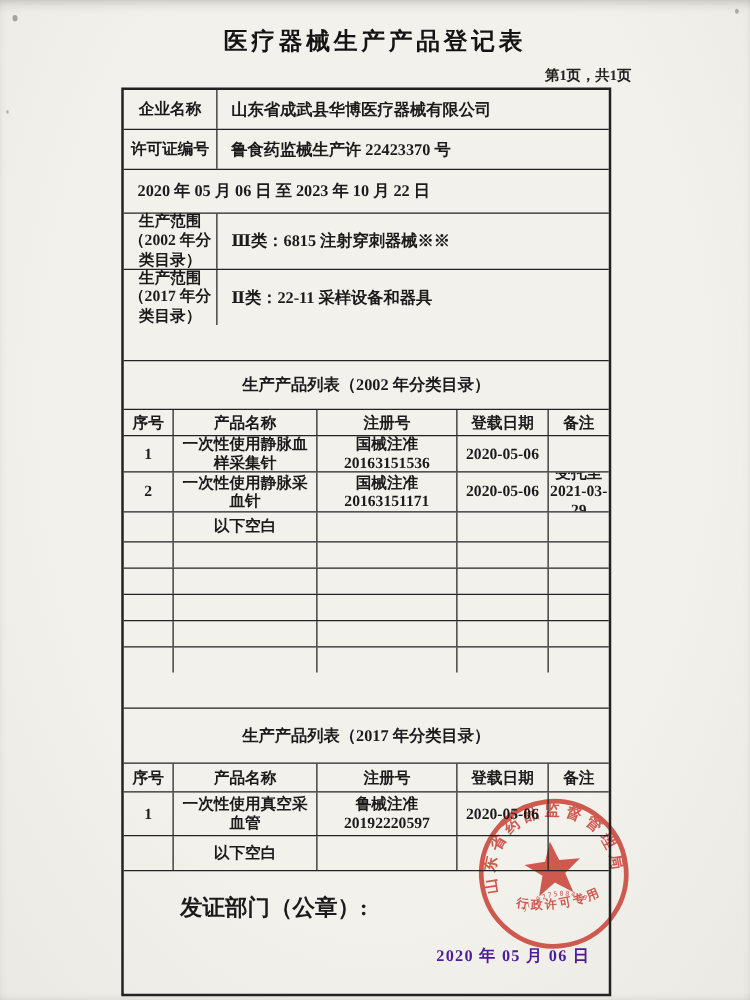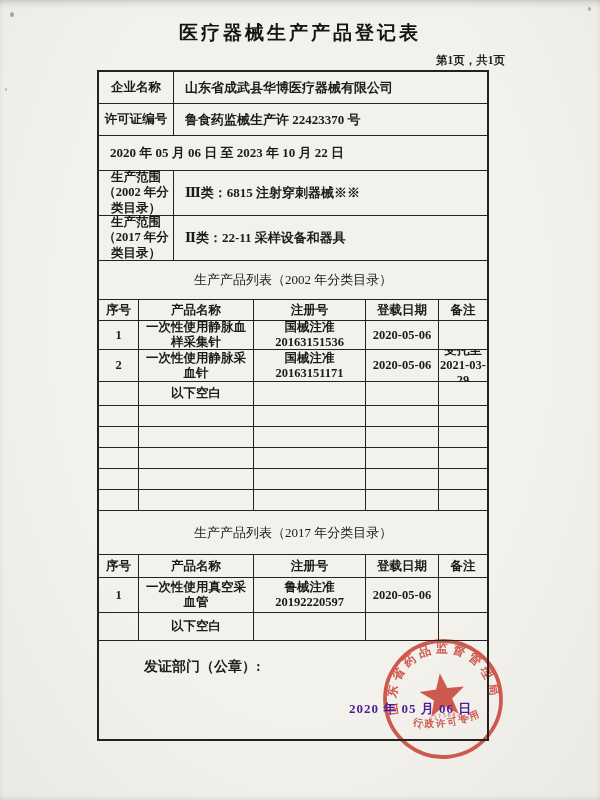--- a/index.html
+++ b/index.html
@@ -31,42 +31,42 @@
     width:75px;flex:0 0 75px;border-right:1.6px solid #232323;box-sizing:border-box;
     display:flex;flex-direction:column;align-items:center;justify-content:center;
     font-size:12.5px;font-weight:bold;line-height:1.25;text-align:center;
   }
   .ivalue{
     flex:1;display:flex;align-items:center;padding-left:11px;
     font-size:13px;font-weight:bold;
   }
   .section-title{
     display:flex;align-items:center;justify-content:center;
-    font-size:13px;font-weight:normal;box-sizing:border-box;
+    font-size:13px;font-weight:bold;box-sizing:border-box;margin-top:28px;
   }
   
   .pc{
     box-sizing:border-box;border-right:1.6px solid #232323;
     display:flex;flex-direction:column;align-items:center;justify-content:center;
     font-size:12.5px;font-weight:bold;text-align:center;line-height:1.2;
     overflow:hidden;
   }
   .pc:last-child{border-right:none;}
   .c-no{width:40px;flex:0 0 40px;}
   .c-name{width:115px;flex:0 0 115px;padding:0 3px;}
   .c-reg{width:112px;flex:0 0 112px;}
   .c-date{width:73px;flex:0 0 73px;}
   .c-note{flex:1;}
   .h31{height:31px}.h32{height:32px}.h35{height:35px}.h45{height:45px}
   .h39{height:39px}.h21{height:21px}.h29{height:29px}.h24{height:24px}
   .h44{height:44px}.h23{height:23px}.h28{height:28px}
   .footer-row{height:99px;position:relative;}
   .issuer-label{
     position:absolute;left:45px;top:17px;
-    font-size:14px;font-weight:bold;
+    font-size:18px;font-weight:bold;
   }
   .issue-date{
     position:absolute;left:250px;top:59px;
     font-size:13px;font-weight:bold;letter-spacing:1px;color:#4c1d95;
   }
   
   .stamp{
     position:absolute;left:380px;top:634px;width:126px;height:130px;
     z-index:2;opacity:0.88;transform:rotate(-7deg);
   }

